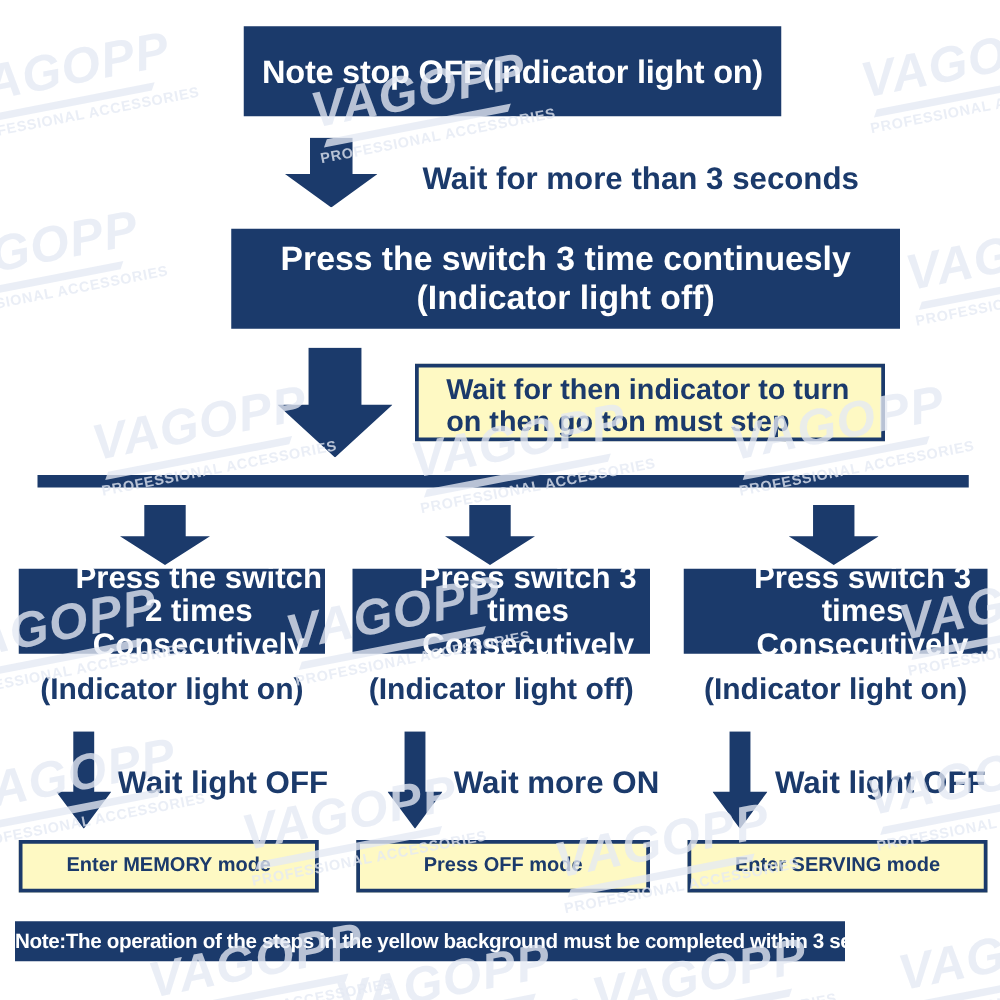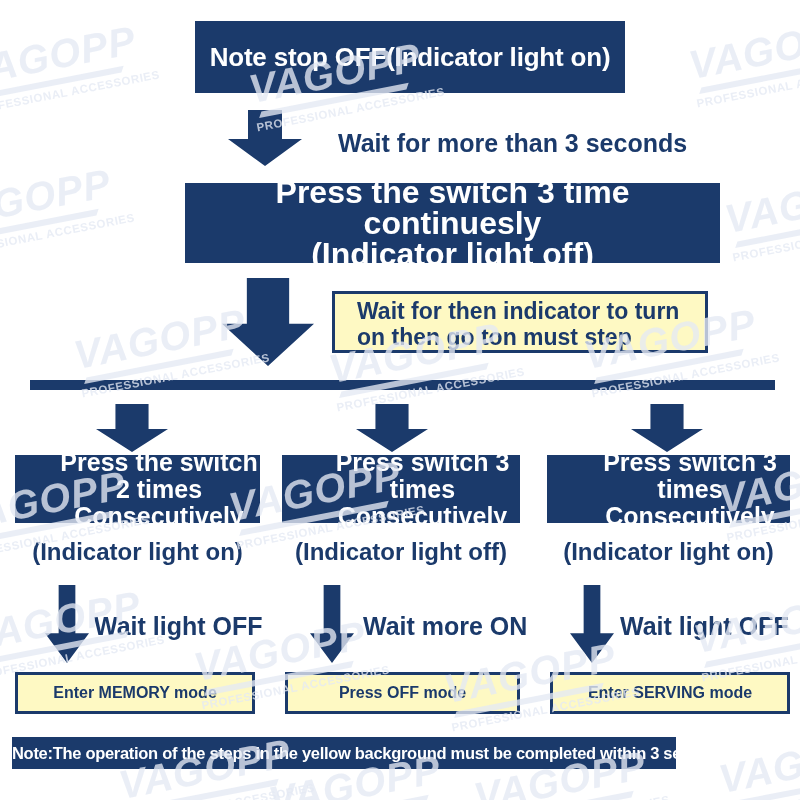--- a/index.html
+++ b/index.html
@@ -42,21 +42,21 @@
   .arrow.thin{
     clip-path:polygon(31% 0, 69% 0, 69% 62%, 100% 62%, 50% 100%, 0 62%, 31% 62%);
   }
   .navytext{position:absolute;color:var(--navy);}
 
   
   #step1{left:195px;top:21px;width:430px;height:72px;font-size:26px;letter-spacing:-0.2px;}
   #arrow-a{left:228px;top:110px;width:74px;height:56px;}
   #wait1{left:338px;top:129px;font-size:25px;}
   
-  #step2{left:185px;top:183px;width:535px;height:80px;font-size:32px;line-height:31px;}
+  #step2{left:185px;top:183px;width:535px;height:80px;font-size:27px;line-height:31px;}
   #arrow-b{left:222px;top:278px;width:92px;height:88px;}
   #wait2{left:332px;top:291px;width:376px;height:62px;font-size:23px;line-height:26px;padding:4px 0 0 22px;}
   
   #divider{position:absolute;left:30px;top:380px;width:745px;height:10px;background:var(--navy);}
   
   .col-arrow{top:404px;width:72px;height:48px;}
   #colarrow-0{left:96px;}
   #colarrow-1{left:356px;}
   #colarrow-2{left:631px;}
   .branchbox{top:455px;height:68px;font-size:25px;line-height:27px;padding-left:43px;}

